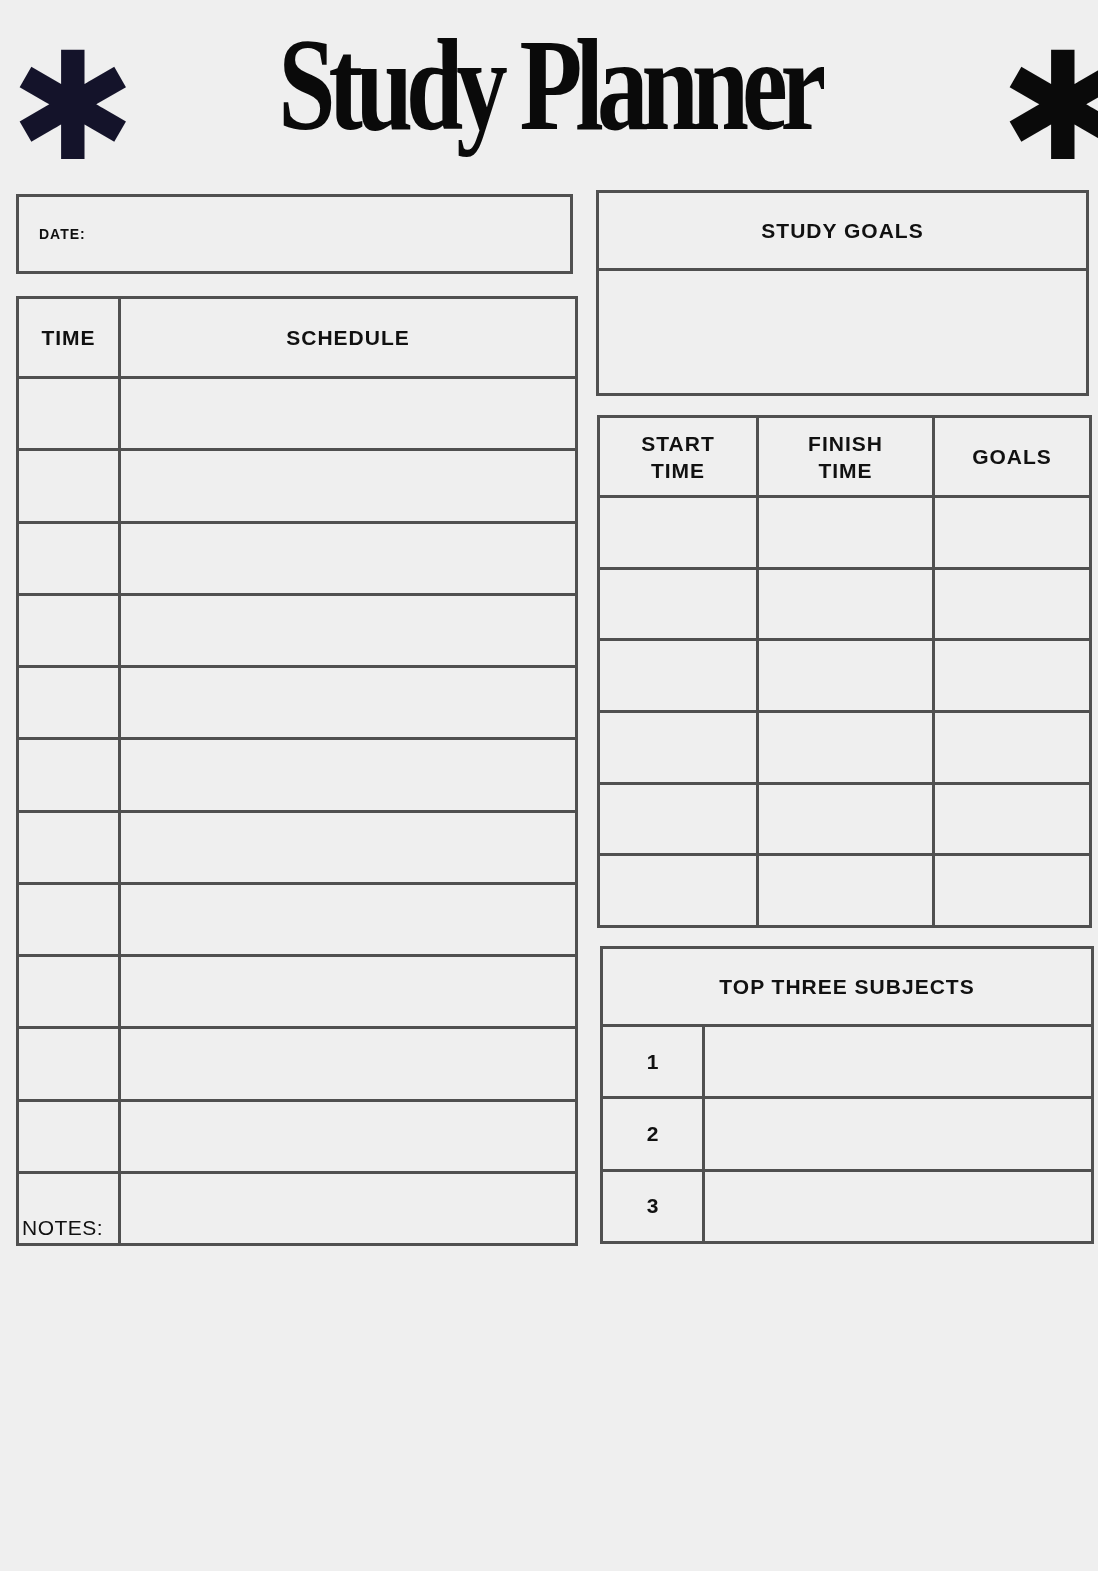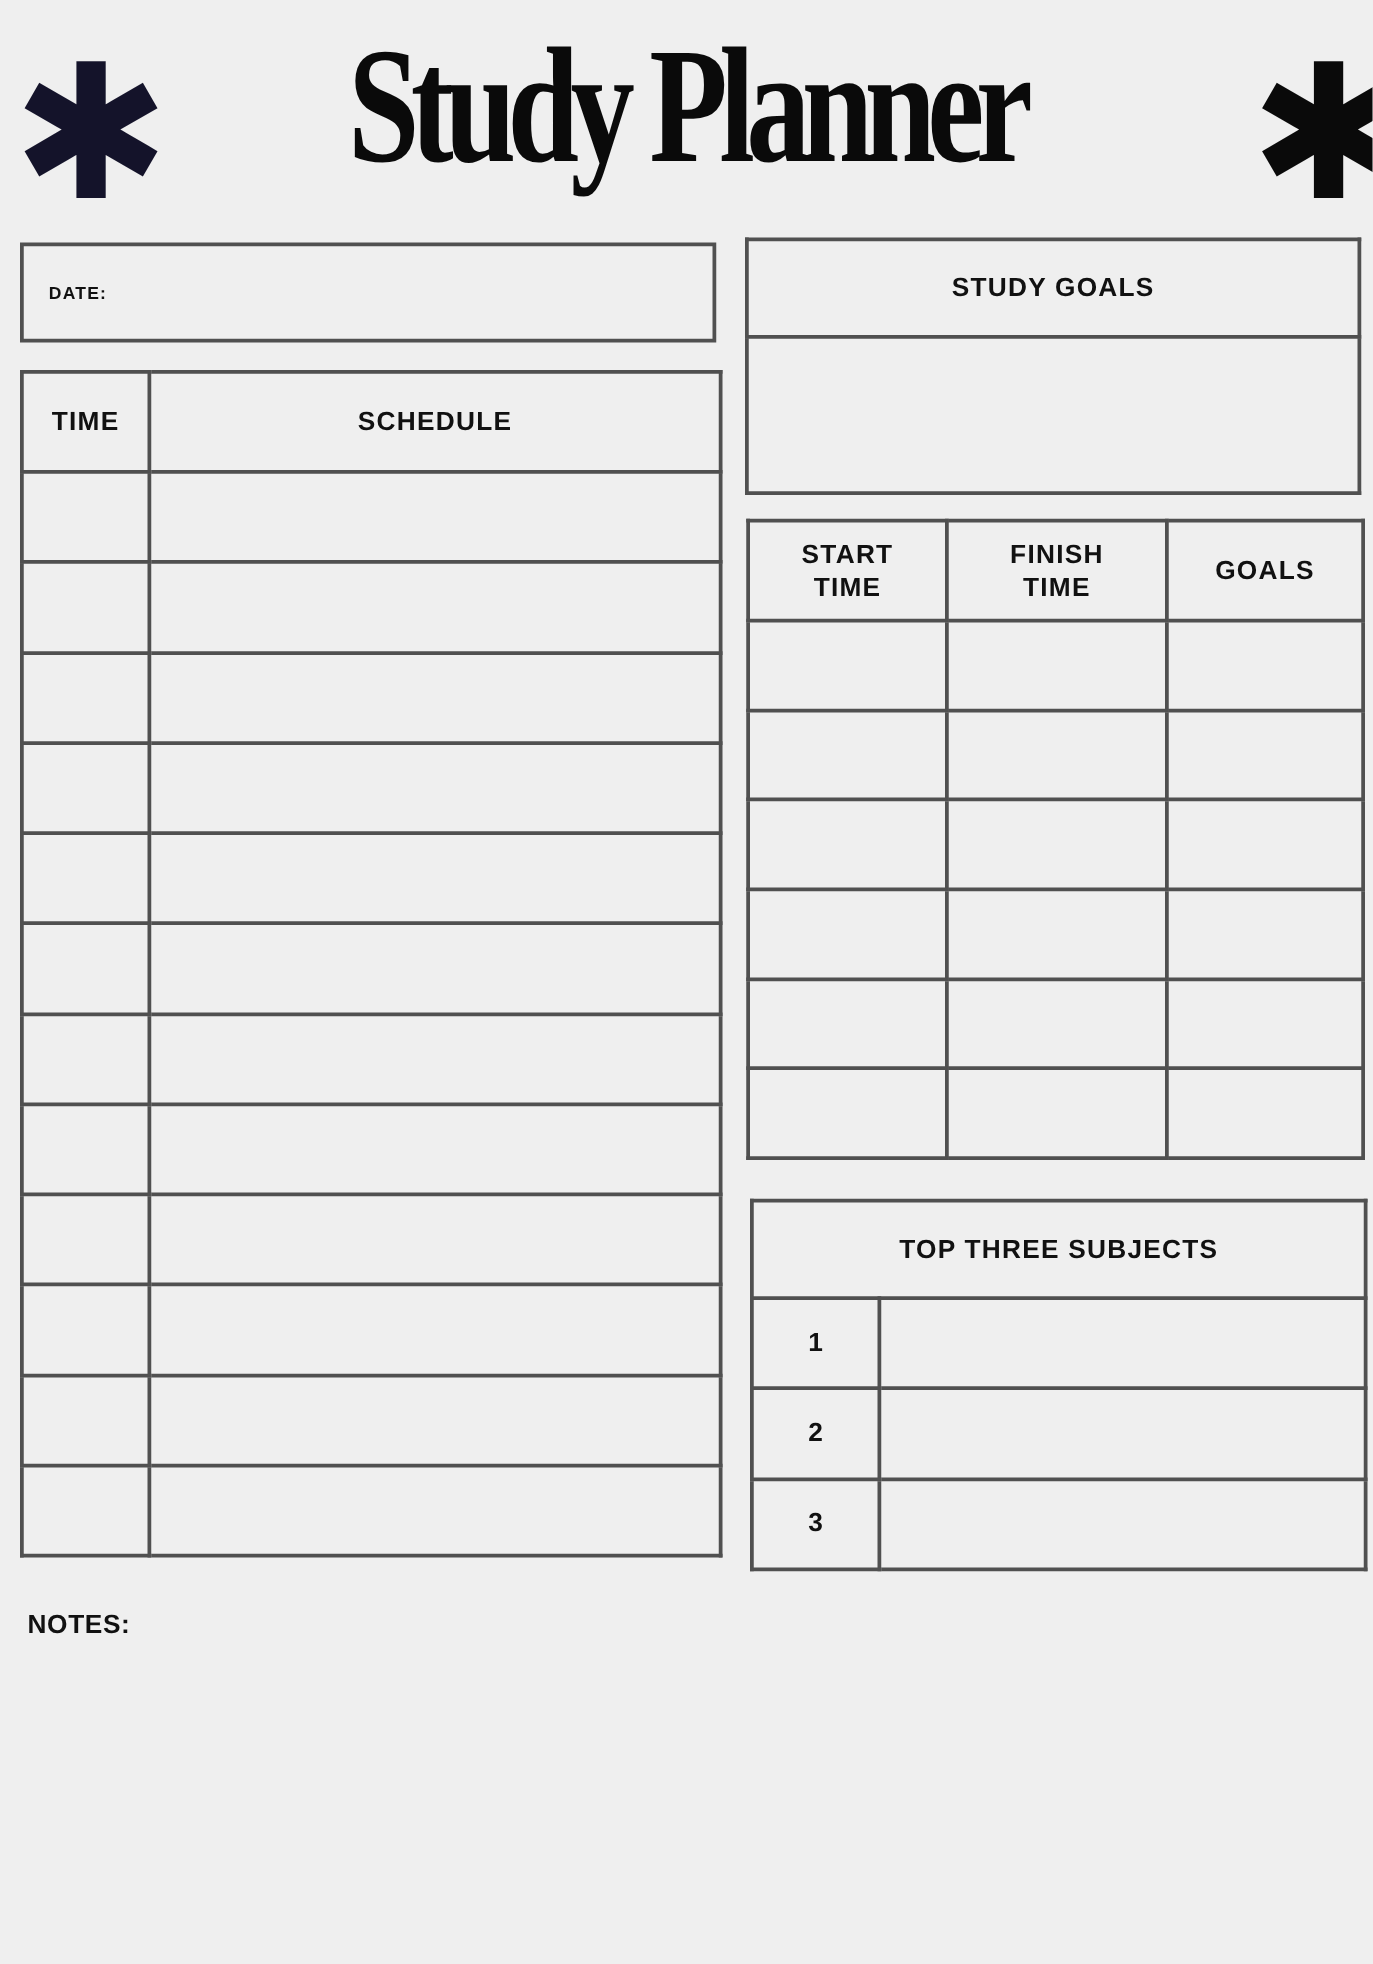--- a/index.html
+++ b/index.html
@@ -66,22 +66,22 @@
       font-size: 21px;
       letter-spacing: 1px;
       line-height: 27px;
     }
     .num {
       font-weight: bold;
       font-size: 21px;
     }
     .notes {
       position: absolute;
-      left: 22px; top: 1288px;
-      font-weight: bold; font-size: 21px; letter-spacing: 0.5px;
+      left: 22px; top: 1216px;
+      font-weight: normal; font-size: 21px; letter-spacing: 0.5px;
     }
   </style>
 </head>
 <body>
 
 <div class="asterisk ast-left">✱</div>
 <div class="title">Study Planner</div>
 <div class="asterisk ast-right">✱</div>
 
 <div class="box" style="left:16px; top:194px; width:557px; height:80px; display:flex; align-items:center; padding-left:20px;">
@@ -211,21 +211,21 @@
         </tr>
     <tr>
           <td></td>
           <td></td>
           <td></td>
         </tr>
   </tbody>
     </table>
 </div>
 
-<div class="grid-wrap" style="left:600px; top:946px; width:494px; height:298px;margin-top:13px;">
+<div class="grid-wrap" style="left:600px; top:946px; width:494px; height:298px;">
   <table>
     <colgroup>
         <col style="width:102px">
         <col>
       </colgroup>
     <tbody>
         <tr style="height:78px;">
       <td class="hdr" colspan="2">TOP THREE SUBJECTS</td>
     </tr>
     <tr>

